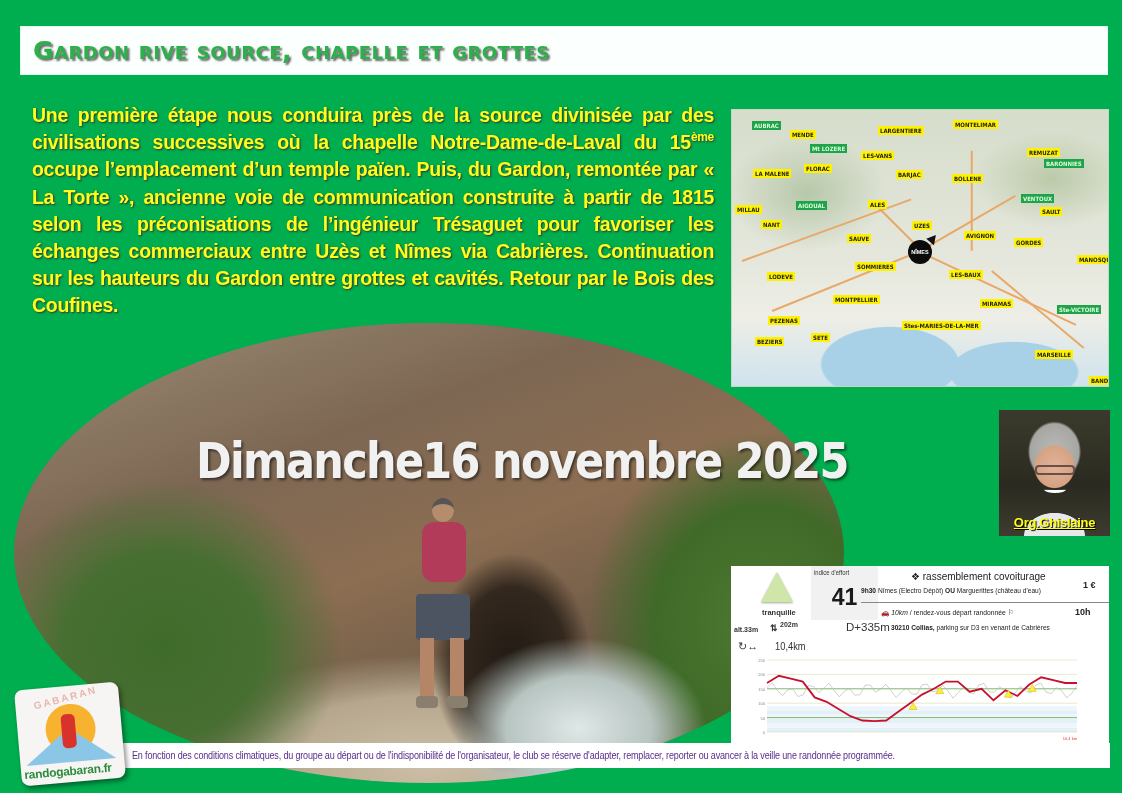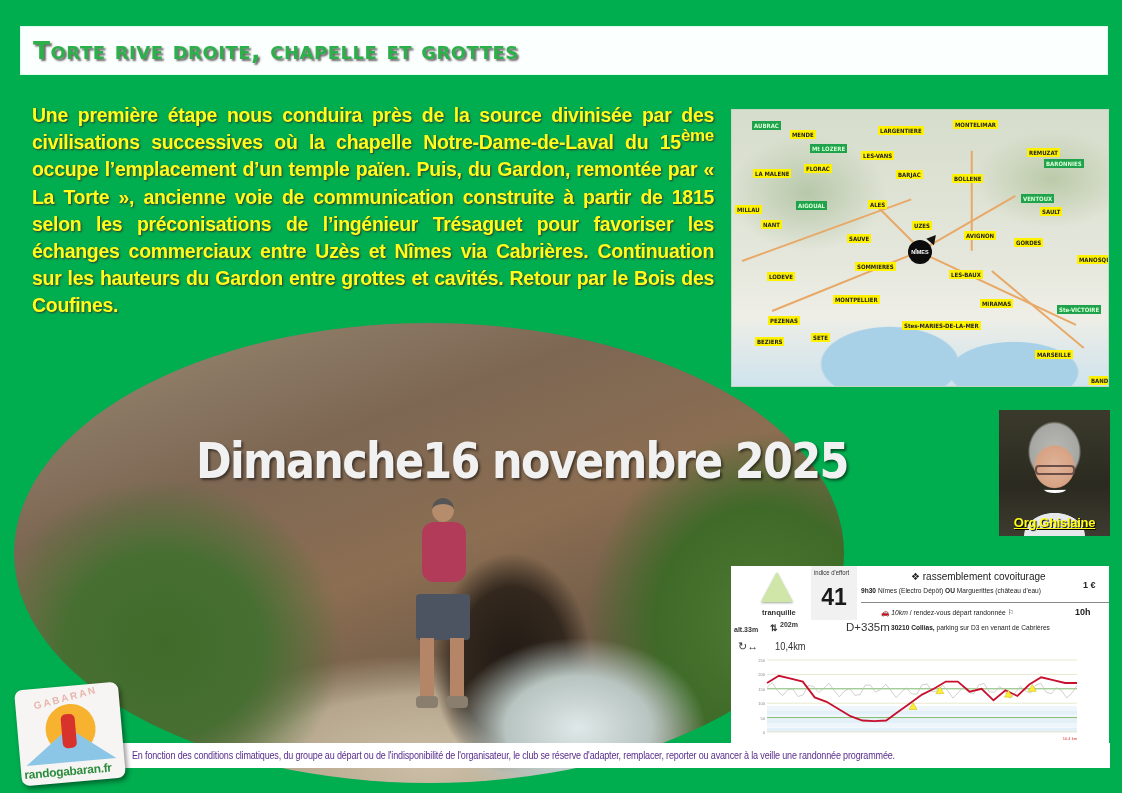--- a/index.html
+++ b/index.html
@@ -23,21 +23,21 @@
   .hiker .head { position: absolute; left: 28px; top: 0; width: 22px; height: 24px; border-radius: 50%; background: #b58c6c; border-top: 6px solid #555; }
   .hiker .pack { position: absolute; left: 18px; top: 24px; width: 44px; height: 60px; border-radius: 12px; background: #b23b5a; }
   .hiker .shirt { position: absolute; left: 6px; top: 28px; width: 68px; height: 70px; border-radius: 14px 14px 4px 4px; background: #d8dde0; z-index: -1; }
   .hiker .shorts { position: absolute; left: 12px; top: 96px; width: 54px; height: 46px; background: #4b5460; border-radius: 4px; }
   .hiker .leg1 { position: absolute; left: 16px; top: 140px; width: 14px; height: 62px; background: #b48667; }
   .hiker .leg2 { position: absolute; left: 46px; top: 140px; width: 14px; height: 62px; background: #b48667; }
   .hiker .shoe1 { position: absolute; left: 12px; top: 198px; width: 22px; height: 12px; background: #8a7e6e; border-radius: 4px; }
   .hiker .shoe2 { position: absolute; left: 42px; top: 198px; width: 22px; height: 12px; background: #8a7e6e; border-radius: 4px; }
 
   .description { position: absolute; left: 32px; top: 102px; width: 682px; font-family: "Liberation Sans Narrow", "Liberation Sans", sans-serif; font-weight: bold; font-size: 19.5px; line-height: 27.2px; color: #ffff1a; text-align: justify; text-shadow: 1px 1px 2px #333; letter-spacing: -0.3px; }
-  .description sup { font-size: 17px; vertical-align: 8px; line-height: 0; }
+  .description sup { font-size: 12px; vertical-align: 8px; line-height: 0; }
 
   .date { position: absolute; left: 196px; top: 432px; font-family: "DejaVu Sans", sans-serif; font-weight: bold; font-size: 50px; color: #f1f1f1; letter-spacing: -2px; text-shadow: 2px 2px 3px rgba(0,0,0,0.55); white-space: nowrap; transform: scaleX(0.86); transform-origin: left top; }
 
   
   .map { position: absolute; left: 731px; top: 109px; width: 378px; height: 278px; overflow: hidden; border: 1px solid #c6d6c0;
     background:
       radial-gradient(ellipse 30% 22% at 42% 92%, #a8d0e6 0%, #a8d0e6 60%, rgba(0,0,0,0) 62%),
       radial-gradient(ellipse 28% 18% at 75% 95%, #a8d0e6 0%, #a8d0e6 60%, rgba(0,0,0,0) 62%),
       radial-gradient(ellipse 30% 30% at 20% 30%, #b7c8a9 0%, rgba(0,0,0,0) 70%),
       radial-gradient(ellipse 30% 25% at 85% 25%, #bccaa9 0%, rgba(0,0,0,0) 70%),
@@ -65,21 +65,21 @@
   
   .info { position: absolute; left: 731px; top: 566px; width: 378px; height: 178px; background: #ffffff; }
   .triangle { position: absolute; left: 30px; top: 6px; width: 0; height: 0; border-left: 16px solid transparent; border-right: 16px solid transparent; border-bottom: 30px solid #cfe6a8; filter: drop-shadow(0 1px 1px #9a9); }
   .tranq { position: absolute; left: 31px; top: 42px; font-size: 7.5px; font-weight: bold; color: #333; }
   .alt-row { position: absolute; left: 3px; top: 52px; font-size: 7px; color: #333; white-space: nowrap; }
   .alt-row .alt { position: absolute; left: 0; top: 8px; font-weight: bold; }
   .alt-row .updown { position: absolute; left: 36px; top: 5px; font-size: 9px; font-weight: bold; }
   .alt-row .maxalt { position: absolute; left: 46px; top: 3px; font-weight: bold; }
   .loop { position: absolute; left: 7px; top: 74px; font-size: 11px; color: #333; }
   .dist { position: absolute; left: 44px; top: 74px; font-family: "Liberation Sans", sans-serif; font-size: 11px; color: #333; transform: scaleX(0.85); transform-origin: left; }
-  .effort-box { position: absolute; left: 80px; top: 0; width: 46px; height: 54px; background: #f1f1f1; }
+  .effort-box { position: absolute; left: 80px; top: 0; width: 67px; height: 54px; background: #f1f1f1; }
   .effort-label { position: absolute; left: 3px; top: 3px; font-size: 7px; color: #333; white-space: nowrap; transform: scaleX(0.85); transform-origin: left; }
   .effort-val { position: absolute; left: 0; top: 18px; width: 100%; text-align: center; font-size: 23px; font-weight: bold; color: #1a1a1a; }
   .dplus { position: absolute; left: 79px; top: 55px; font-size: 11.5px; color: #333; margin-left: 36px; }
   .cov-title { position: absolute; left: 180px; top: 5px; font-size: 10px; color: #222; white-space: nowrap; }
   .cov-detail { position: absolute; left: 130px; top: 20px; font-size: 7.5px; color: #222; white-space: nowrap; transform: scaleX(0.88); transform-origin: left; }
   .cov-detail b { font-weight: bold; }
   .price { position: absolute; left: 352px; top: 14px; font-size: 9px; font-weight: bold; color: #222; }
   .sep { position: absolute; left: 130px; top: 36px; width: 248px; height: 1px; background: #888; }
   .rdv { position: absolute; left: 150px; top: 42px; font-size: 7.5px; color: #222; white-space: nowrap; transform: scaleX(0.9); transform-origin: left; }
   .rdv i { font-style: italic; }
@@ -100,21 +100,21 @@
   .logo .sun { position: absolute; left: 28px; top: 18px; width: 50px; height: 50px; border-radius: 50%; background: #f7b330; }
   .logo .mount { position: absolute; left: 6px; top: 42px; width: 0; height: 0; border-left: 45px solid transparent; border-right: 45px solid transparent; border-bottom: 34px solid #8cc6e6; }
   .logo .arc { position: absolute; left: 18px; top: 6px; font-size: 10px; color: #e7b6ad; font-weight: bold; letter-spacing: 2px; transform: rotate(-10deg); }
   .logo .person { position: absolute; left: 44px; top: 28px; width: 14px; height: 34px; background: #d8322c; border-radius: 5px; }
   .logo .url { position: absolute; left: 3px; bottom: 4px; font-size: 12px; font-weight: bold; color: #2a8c3c; white-space: nowrap; letter-spacing: -0.3px; }
 </style>
 </head>
 <body>
 
 <div class="title-bar">
-  <h1>Torte rive droite, chapelle et grottes</h1>
+  <h1>Gardon rive source, chapelle et grottes</h1>
 </div>
 
 <div class="photo">
   <div class="hiker">
     <div class="shirt"></div>
     <div class="head"></div>
     <div class="pack"></div>
     <div class="shorts"></div>
     <div class="leg1"></div>
       <div class="leg2"></div>

